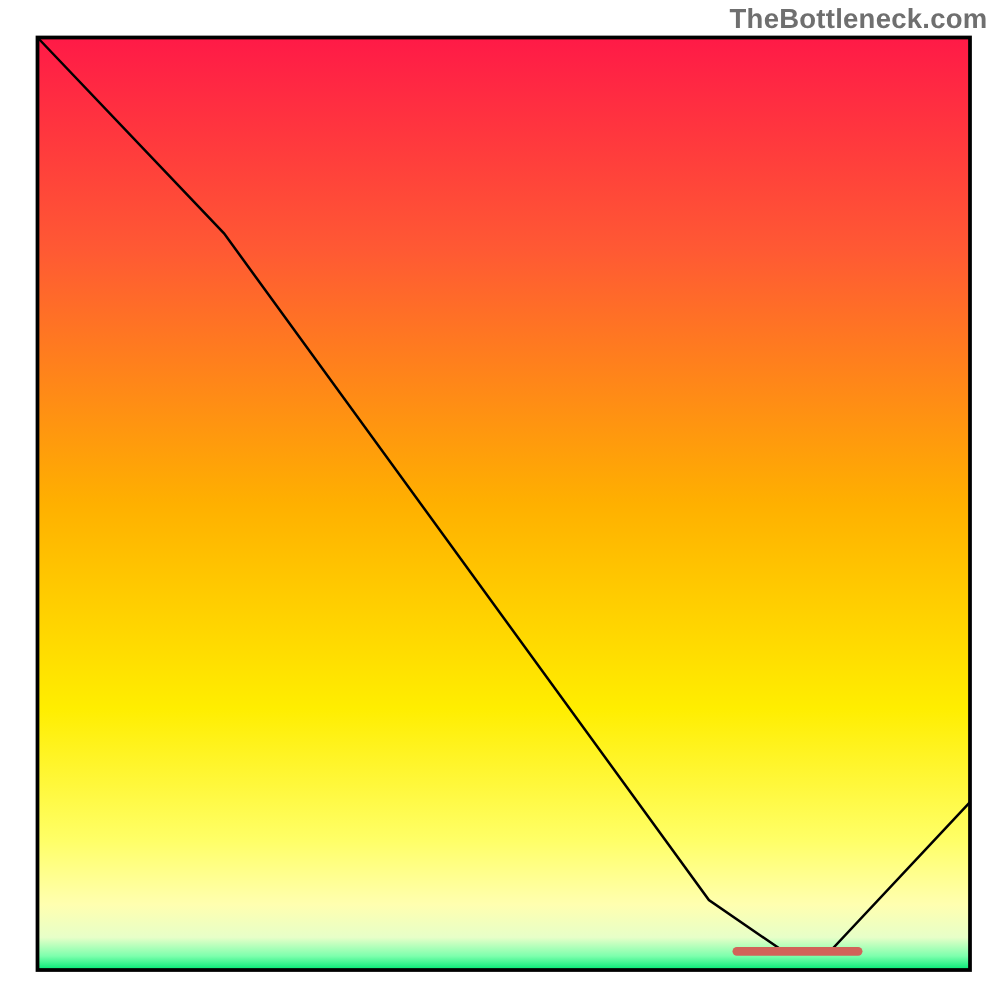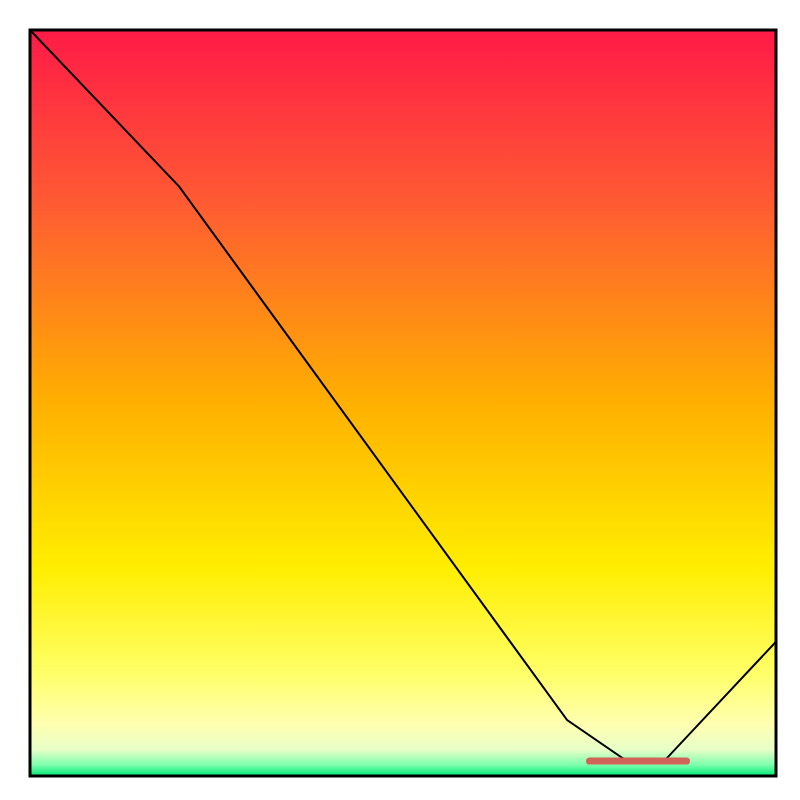--- a/index.html
+++ b/index.html
@@ -28,20 +28,21 @@
   svg {
     position: absolute;
     top: 0;
     left: 0;
   }
 </style>
 </head>
 <body>
 
 <div class="stage">
+  <div class="watermark">TheBottleneck.com</div>
 
   <svg id="chart-svg" width="800" height="800" viewBox="0 0 800 800">
     <defs>
       <linearGradient id="bg-grad" x1="0" y1="0" x2="0" y2="1">
           <stop offset="0%" stop-color="#ff1a47"></stop>
           <stop offset="23%" stop-color="#ff5a33"></stop>
           <stop offset="50%" stop-color="#ffb000"></stop>
           <stop offset="72%" stop-color="#ffee00"></stop>
           <stop offset="86%" stop-color="#ffff66"></stop>
           <stop offset="93%" stop-color="#ffffb0"></stop>

